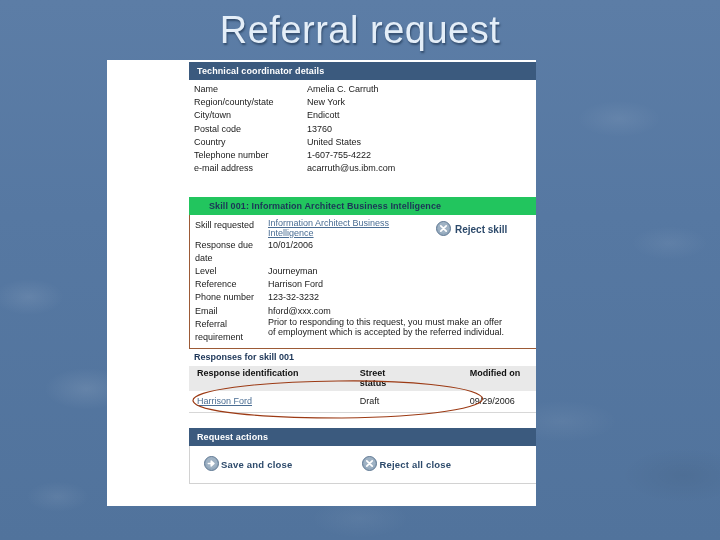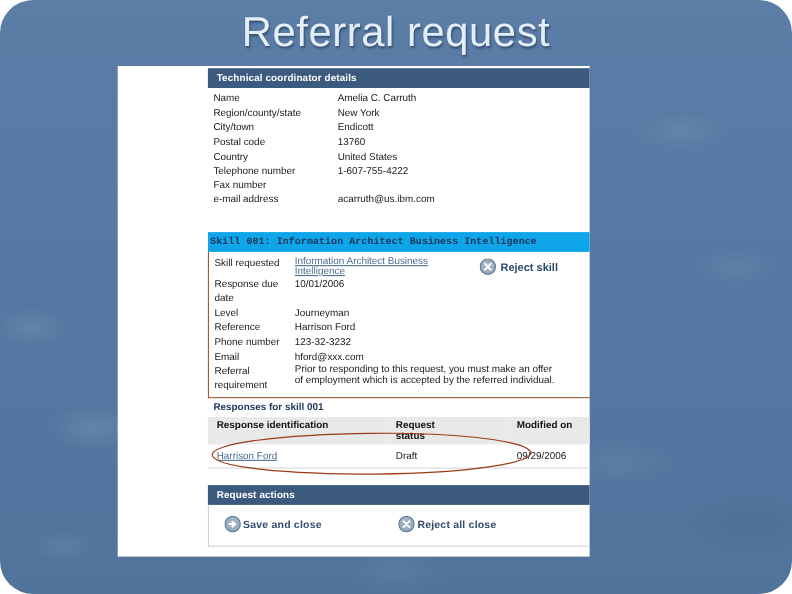--- a/index.html
+++ b/index.html
@@ -24,21 +24,20 @@
       radial-gradient(ellipse 50px 26px at 4% 55%, rgba(255,255,255,0.09), rgba(255,255,255,0) 70%),
       radial-gradient(ellipse 70px 30px at 22% 88%, rgba(255,255,255,0.08), rgba(255,255,255,0) 70%),
       radial-gradient(ellipse 45px 22px at 8% 92%, rgba(255,255,255,0.07), rgba(255,255,255,0) 70%),
       radial-gradient(ellipse 60px 26px at 86% 22%, rgba(255,255,255,0.07), rgba(255,255,255,0) 70%),
       radial-gradient(ellipse 55px 24px at 93% 45%, rgba(255,255,255,0.06), rgba(255,255,255,0) 70%),
       radial-gradient(ellipse 80px 30px at 78% 78%, rgba(255,255,255,0.06), rgba(255,255,255,0) 70%),
       radial-gradient(ellipse 70px 28px at 50% 96%, rgba(255,255,255,0.05), rgba(255,255,255,0) 70%),
       radial-gradient(ellipse 55px 24px at 30% 20%, rgba(0,0,0,0.05), rgba(0,0,0,0) 70%),
       radial-gradient(ellipse 90px 40px at 95% 88%, rgba(0,0,0,0.05), rgba(0,0,0,0) 70%),
       linear-gradient(180deg, #5c7da6 0%, #5678a2 40%, #51739c 100%);
-    border-radius: 30px;
   }
 
   
   #title {
     position: absolute;
     left: 0;
     top: 6px;
     width: 720px;
     text-align: center;
     font-size: 38px;
@@ -73,28 +72,27 @@
   .bar-dark {
     background: #3b5a7e;
     color: #ffffff;
     font-weight: bold;
     font-size: 9px;
     padding: 3px 0 3px 8px;
     letter-spacing: 0.1px;
     line-height: 12px;
   }
   .bar-light {
-    background: #0ea5e9;
+    background: #22c55e;
     color: #1c3557;
     font-weight: bold;
     font-size: 9px;
-    padding: 3px 0 3px 2px;
+    padding: 3px 0 3px 20px;
     letter-spacing: 0.1px;
     line-height: 12px;
-    font-family: Liberation Mono, monospace;
   }
 
   
   .kv {
     display: flex;
     line-height: 13.2px;
     font-size: 9px;
   }
   .kv .k {
     width: 118px;
@@ -256,24 +254,20 @@
           <span class="k">Postal code</span>
           <span class="v">13760</span>
         </div>
         <div class="kv">
           <span class="k">Country</span>
           <span class="v">United States</span>
         </div>
         <div class="kv">
           <span class="k">Telephone number</span>
           <span class="v">1-607-755-4222</span>
-        </div>
-        <div class="kv">
-          <span class="k">Fax number</span>
-          <span class="v"></span>
         </div>
         <div class="kv">
           <span class="k">e-mail address</span>
           <span class="v">acarruth@us.ibm.com</span>
         </div>
       </div>
 
       <div class="spacer-lg"></div>
 
       <div class="bar-light">Skill 001: Information Architect Business Intelligence</div>
@@ -340,21 +334,21 @@
 
       <div style="position:relative;">
         <div class="sub-head">Responses for skill 001</div>
 
         <table class="responses">
           <thead>
             <tr>
               <th class="col-a">Response identification</th>
               <th class="col-b">
                 <span class="th-wrap">
-                  <span>Request</span>
+                  <span>Street</span>
                   <span>status</span>
                 </span>
               </th>
               <th class="col-c">Modified on</th>
             </tr>
           </thead>
           <tbody>
             <tr>
               <td>
                 <a class="link" href="#">Harrison Ford</a>

